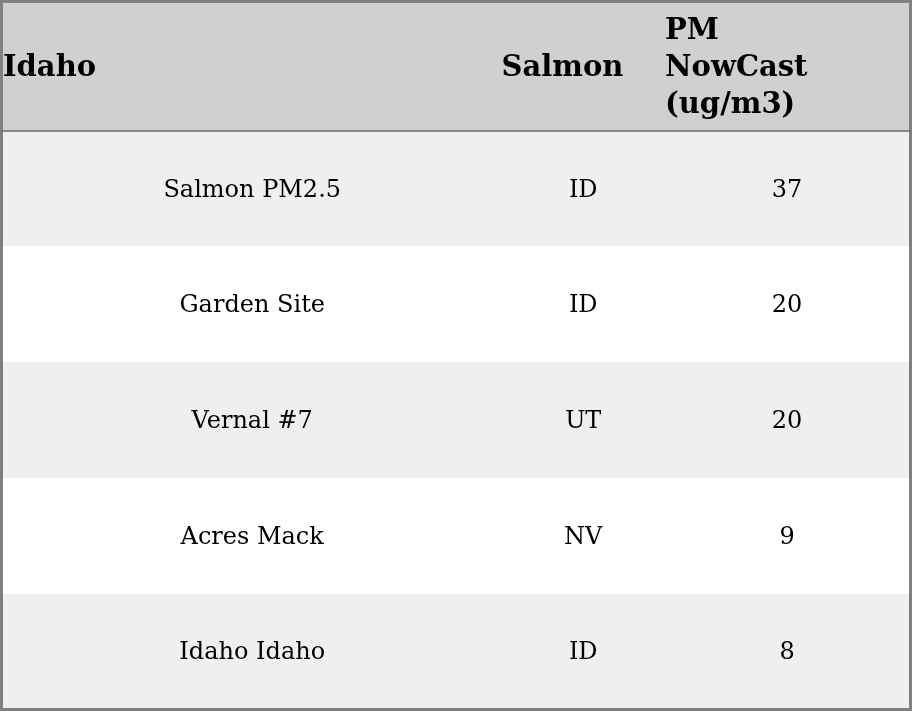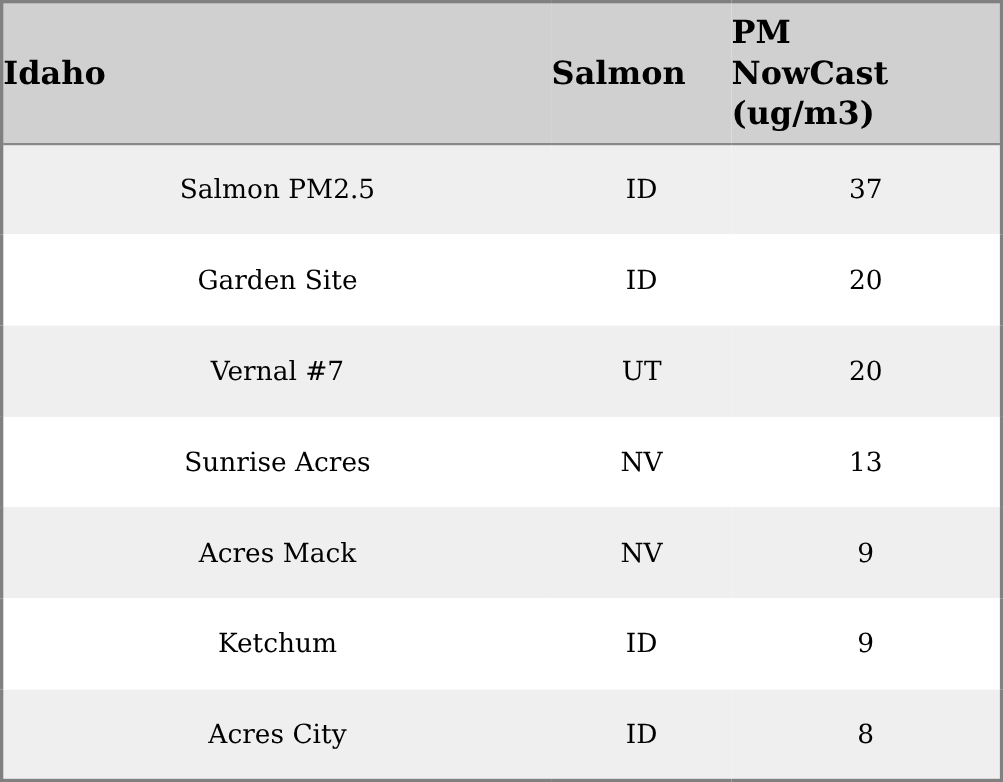--- a/index.html
+++ b/index.html
@@ -81,33 +81,23 @@
       <td>Garden Site</td>
       <td>ID</td>
       <td>20</td>
     </tr>
     <tr>
       <td>Vernal #7</td>
       <td>UT</td>
       <td>20</td>
     </tr>
     <tr>
-      <td>Sunrise Acres</td>
-      <td>NV</td>
-      <td>13</td>
-    </tr>
-    <tr>
       <td>Acres Mack</td>
       <td>NV</td>
       <td>9</td>
     </tr>
     <tr>
-      <td>Ketchum</td>
-      <td>ID</td>
-      <td>9</td>
-    </tr>
-    <tr>
-      <td>Acres City</td>
+      <td>Idaho Idaho</td>
       <td>ID</td>
       <td>8</td>
     </tr>
   </tbody>
 </table>
 
 </body></html>

